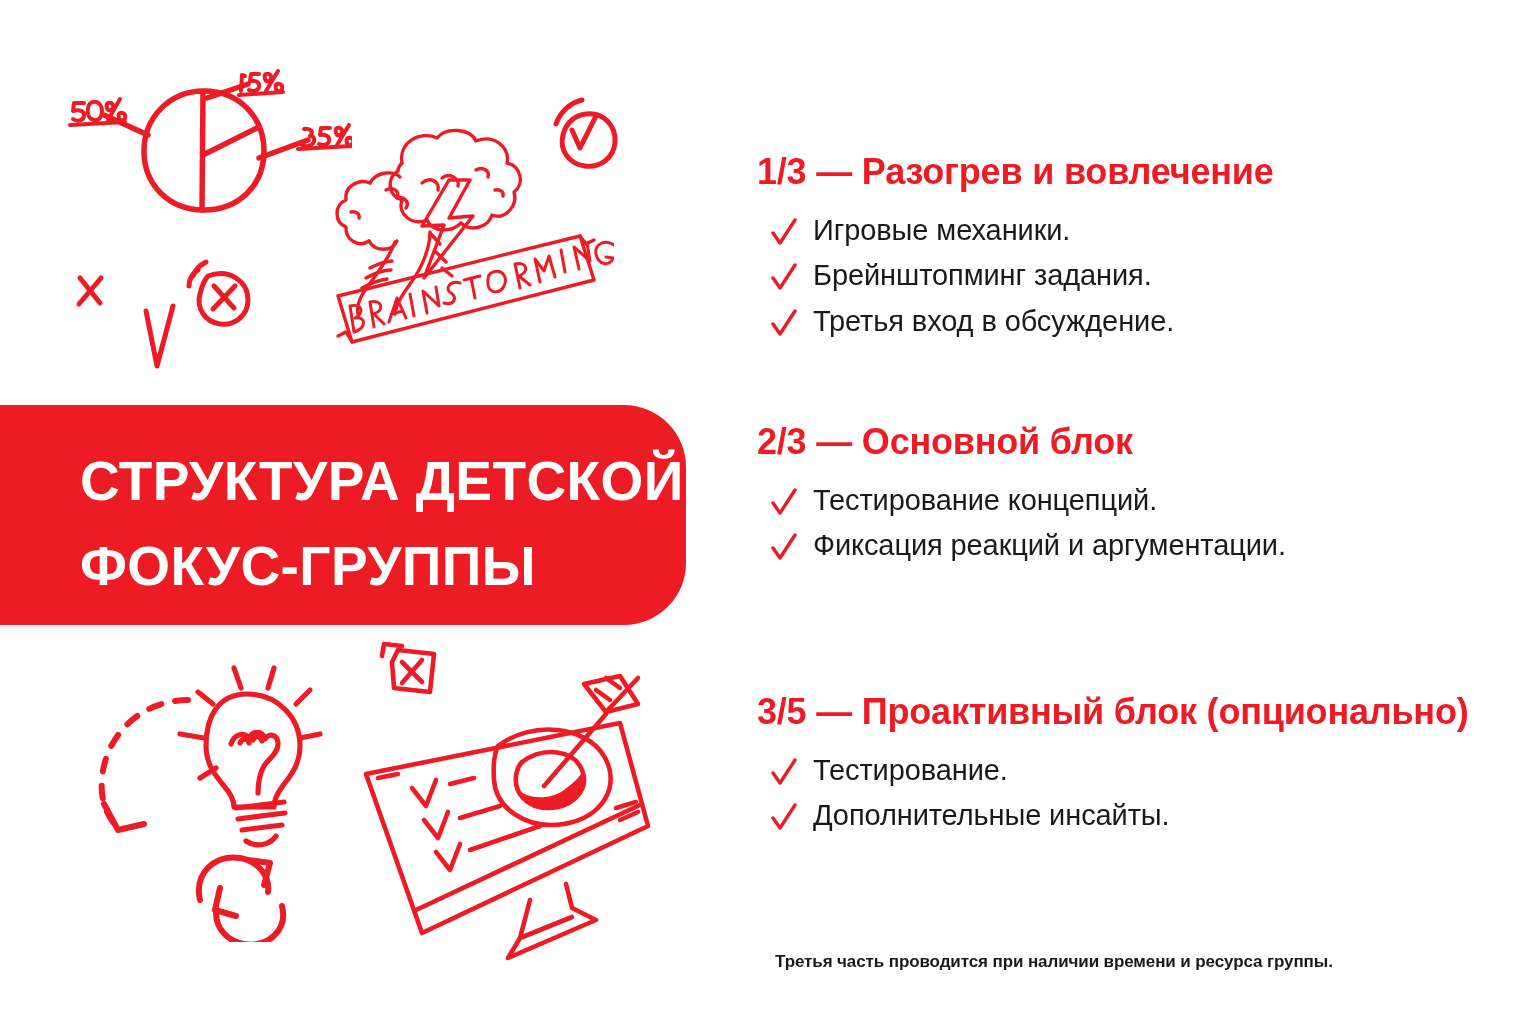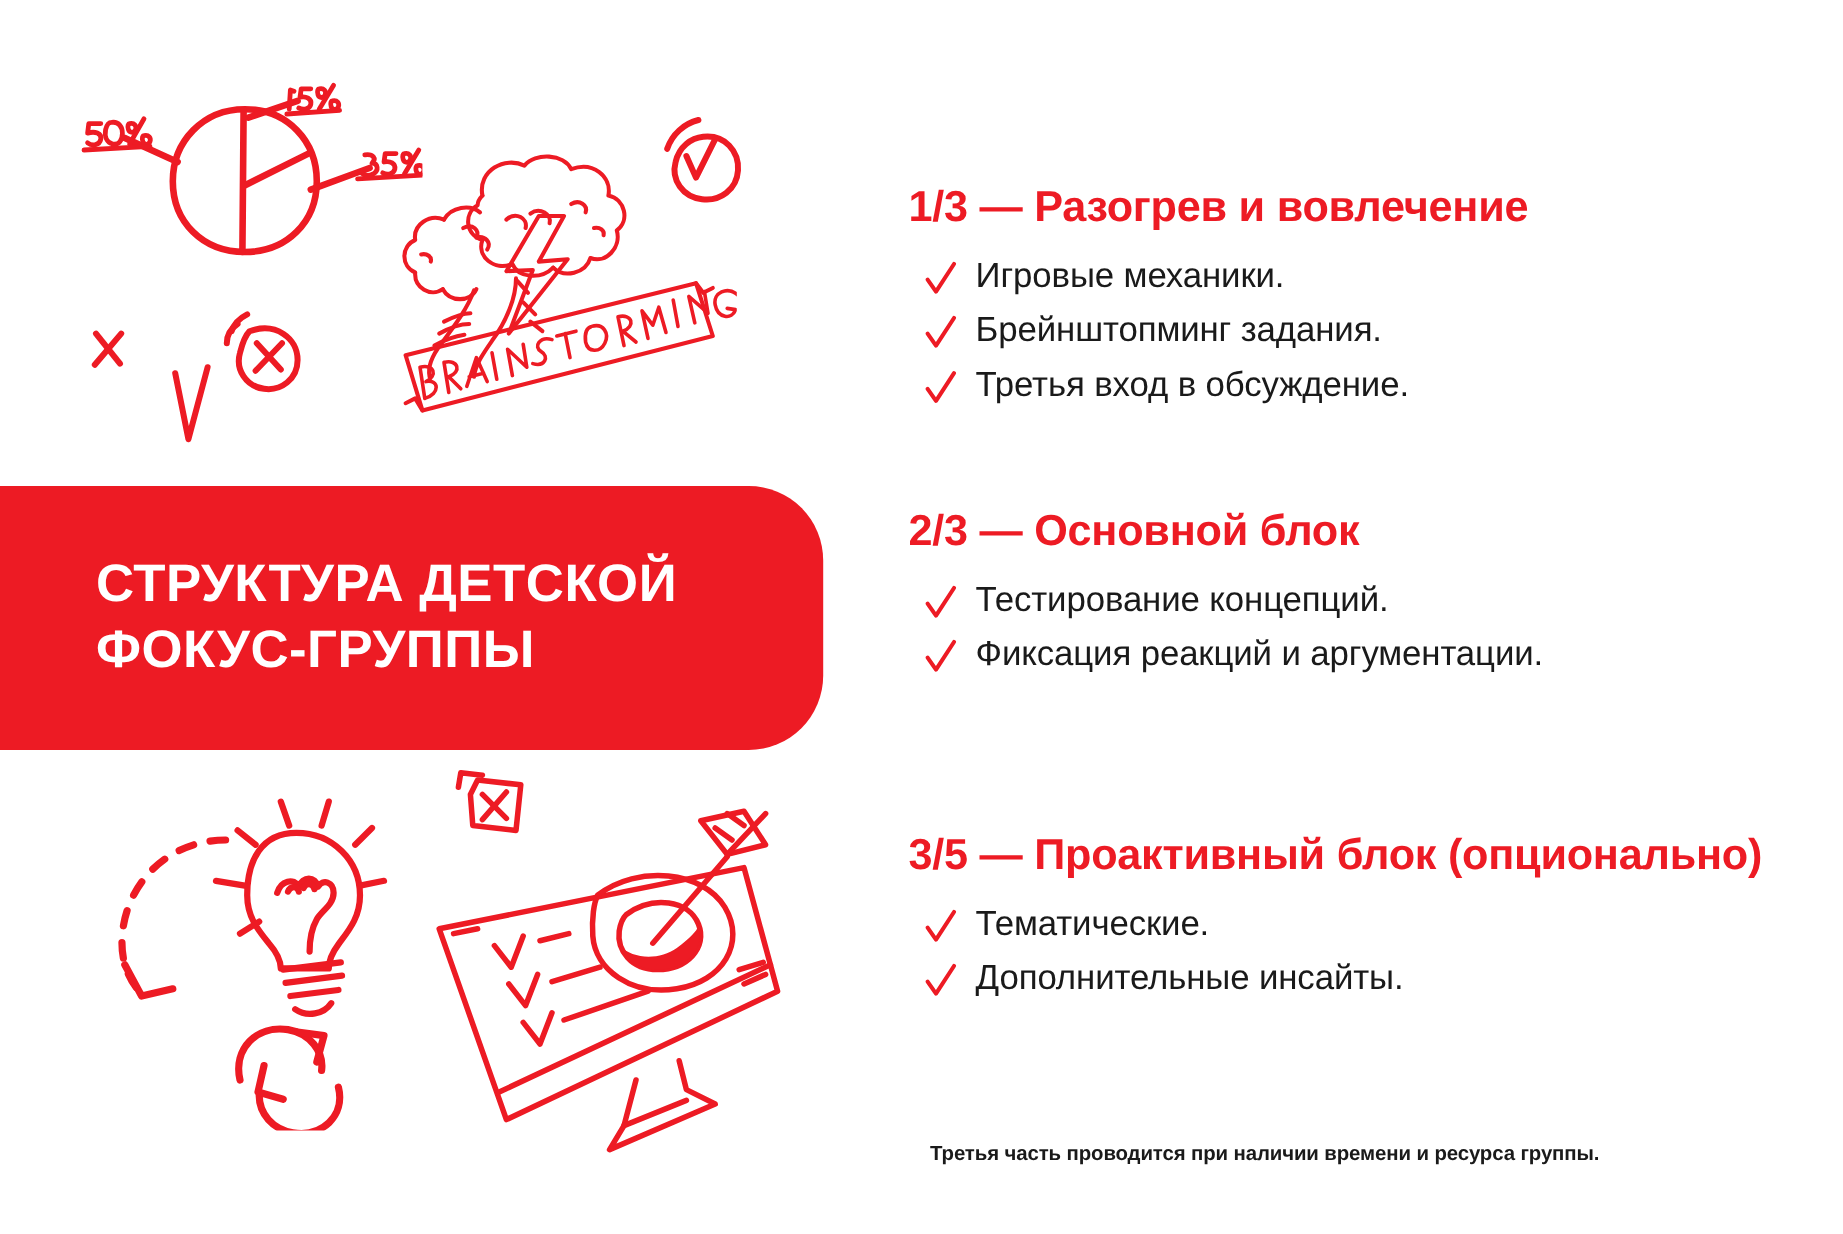--- a/index.html
+++ b/index.html
@@ -53,24 +53,25 @@
     flex-direction: column;
     justify-content: center;
     box-sizing: border-box;
     padding-left: 140px;
     padding-right: 40px;
   }
   .title-line {
     color: #ffffff;
     font-family: "Liberation Sans", sans-serif;
     font-weight: bold;
-    font-size: 44px;
+    font-size: 55px;
     letter-spacing: 0.4px;
     line-height: 1.24;
     white-space: nowrap;
+    margin-top: 17px;
   }
 
   
   .right-col {
     position: absolute;
     left: 757px;
     top: 0;
     width: 740px;
     height: 1028px;
     margin-top: 44px;
@@ -409,21 +410,21 @@
       </ul>
     </div>
 
     <div class="section" id="section-3">
       <h2 class="section-heading">3/5 — Проактивный блок (опционально)</h2>
       <ul class="bullet-list">
         <li class="bullet-item">
           <svg class="bullet-check" viewBox="0 0 26 30">
             <path d="M2,16 L9,26 L24,3" fill="none" stroke="#ED1B24" stroke-width="3.4" stroke-linecap="round" stroke-linejoin="round"></path>
           </svg>
-          <span class="bullet-text">Тематические.</span>
+          <span class="bullet-text">Тестирование.</span>
         </li>
         <li class="bullet-item">
           <svg class="bullet-check" viewBox="0 0 26 30">
             <path d="M2,16 L9,26 L24,3" fill="none" stroke="#ED1B24" stroke-width="3.4" stroke-linecap="round" stroke-linejoin="round"></path>
           </svg>
           <span class="bullet-text">Дополнительные инсайты.</span>
         </li>
       </ul>
     </div>
 

